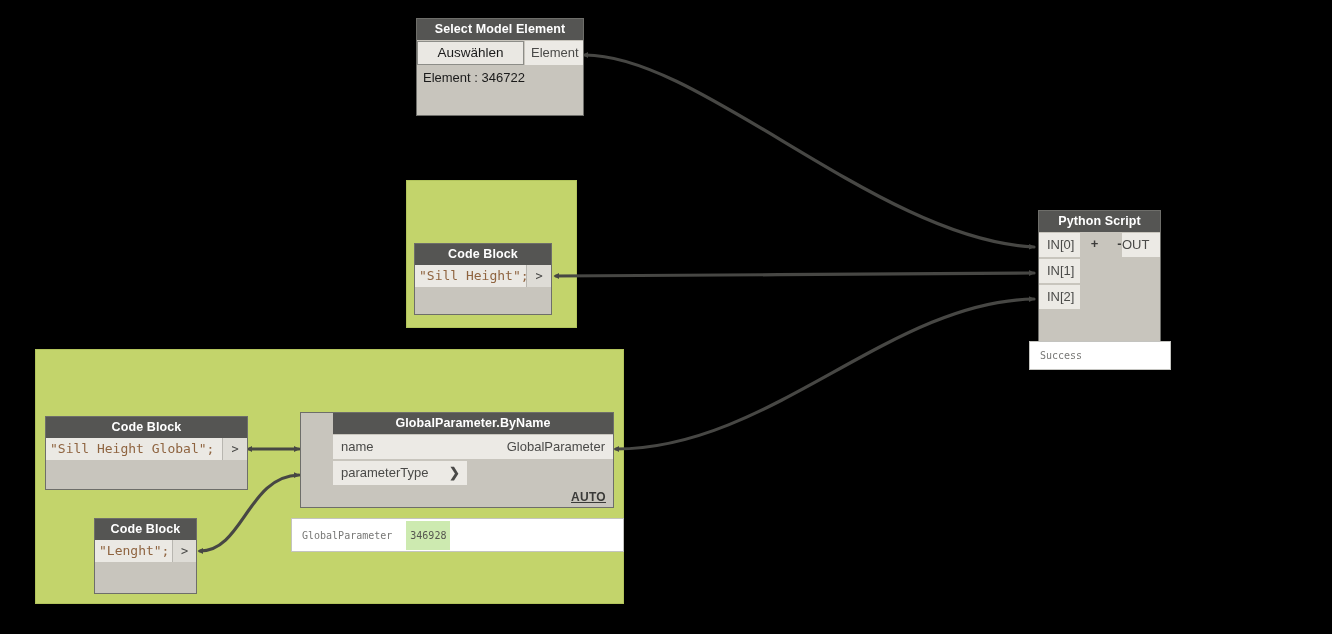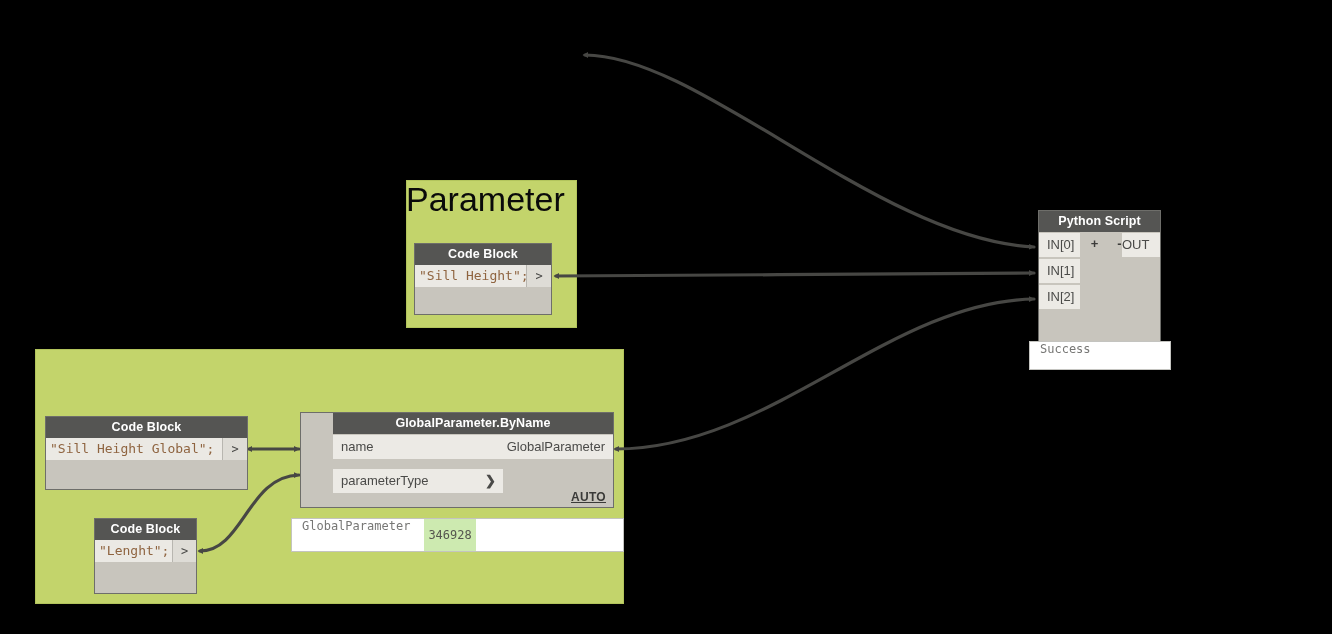--- a/index.html
+++ b/index.html
@@ -177,63 +177,70 @@
     text-decoration: underline;
   }
 
   
   .preview {
     position: absolute;
     background: #ffffff;
     border: 1px solid #c4c4c0;
     box-sizing: border-box;
     font-family: "DejaVu Sans Mono", monospace;
-    font-size: 12px;
+    font-size: 10px;
     color: #777775;
     display: flex;
-    align-items: flex-start;
+    align-items: center;
     white-space: nowrap;
     overflow: hidden;
   }
   .preview .pv-label {
     padding-left: 10px;
   }
   .preview .pv-value {
     margin-left: 14px;
     background: #cdeab0;
     color: #55554f;
     padding: 9px 4px;
   }
 </style>
 </head>
 <body>
 
 <div id="canvas">
 
   <div class="group" style="left:406px; top:180px; width:171px; height:148px;"></div>
-  <div class="group-title" style="left:406px; top:182px; font-size:34px;">Parameter</div>
 
   <div class="group" style="left:35px; top:349px; width:589px; height:255px;"></div>
 
   <svg id="wires">
     <defs>
       <marker id="arrowend" markerWidth="7" markerHeight="7" refX="5" refY="3.5" orient="auto" markerUnits="userSpaceOnUse">
         <path d="M0,0.6 L6,3.5 L0,6.4 Z" fill="#474744"></path>
       </marker>
       <marker id="dotstart" markerWidth="7" markerHeight="7" refX="3.5" refY="3.5" orient="auto" markerUnits="userSpaceOnUse">
         <path d="M6.5,0.6 L1,3.5 L6.5,6.4 Z" fill="#474744"></path>
       </marker>
     </defs>
     <path class="wire" marker-start="url(#dotstart)" marker-end="url(#arrowend)" d="M 585,55 C 700,55 880,240 1034,247"></path>
     <path class="wire" marker-start="url(#dotstart)" marker-end="url(#arrowend)" d="M 556,276 C 700,276 900,273 1034,273"></path>
     <path class="wire" marker-start="url(#dotstart)" marker-end="url(#arrowend)" d="M 616,449 C 770,449 890,301 1034,299"></path>
     <path class="wire" marker-start="url(#dotstart)" marker-end="url(#arrowend)" d="M 249,449 C 268,449 284,449 299,449"></path>
     <path class="wire" marker-start="url(#dotstart)" marker-end="url(#arrowend)" d="M 200,551 C 243,551 248,476 299,475"></path>
   </svg>
 
+  <div class="node" style="left:416px; top:18px; width:168px; height:98px;">
+    <div class="node-header">Select Model Element</div>
+    <div class="node-body" style="height:75px;">
+      <div class="btn-select" style="left:0px; top:1px; width:107px; height:24px;">Auswählen</div>
+      <div class="port out" style="top:1px; width:58px; text-align:left; padding-left:6px;">Element</div>
+      <div class="elem-text" style="left:6px; top:30px;">Element : 346722</div>
+    </div>
+  </div>
 
   <div class="node" style="left:414px; top:243px; width:138px; height:72px;">
     <div class="node-header">Code Block</div>
     <div class="node-body" style="height:49px;">
       <div class="cb-line" style="width:111px;">"Sill Height";</div>
       <div class="cb-out" style="left:111px; width:25px;">&gt;</div>
     </div>
   </div>
 
   <div class="node" style="left:45px; top:416px; width:203px; height:74px;">
@@ -252,21 +259,21 @@
     </div>
   </div>
 
   <div class="node" style="left:300px; top:412px; width:314px; height:96px;padding-left:32px;">
     <div class="node-header">GlobalParameter.ByName</div>
     <div class="node-body" style="height:73px;">
       <div class="port in" style="top:1px; width:180px;">
         <span>name</span>
         <span class="chev">❯</span>
       </div>
-      <div class="port in" style="top:27px; width:170px;margin-top:8px;">
+      <div class="port in" style="top:27px; width:134px;">
         <span>parameterType</span>
         <span class="chev">❯</span>
       </div>
       <div class="port out" style="top:1px; width:142px;">GlobalParameter</div>
       <div class="auto-badge">AUTO</div>
     </div>
   </div>
 
   <div class="node" style="left:1038px; top:210px; width:123px; height:139px;">
     <div class="node-header">Python Script</div>

